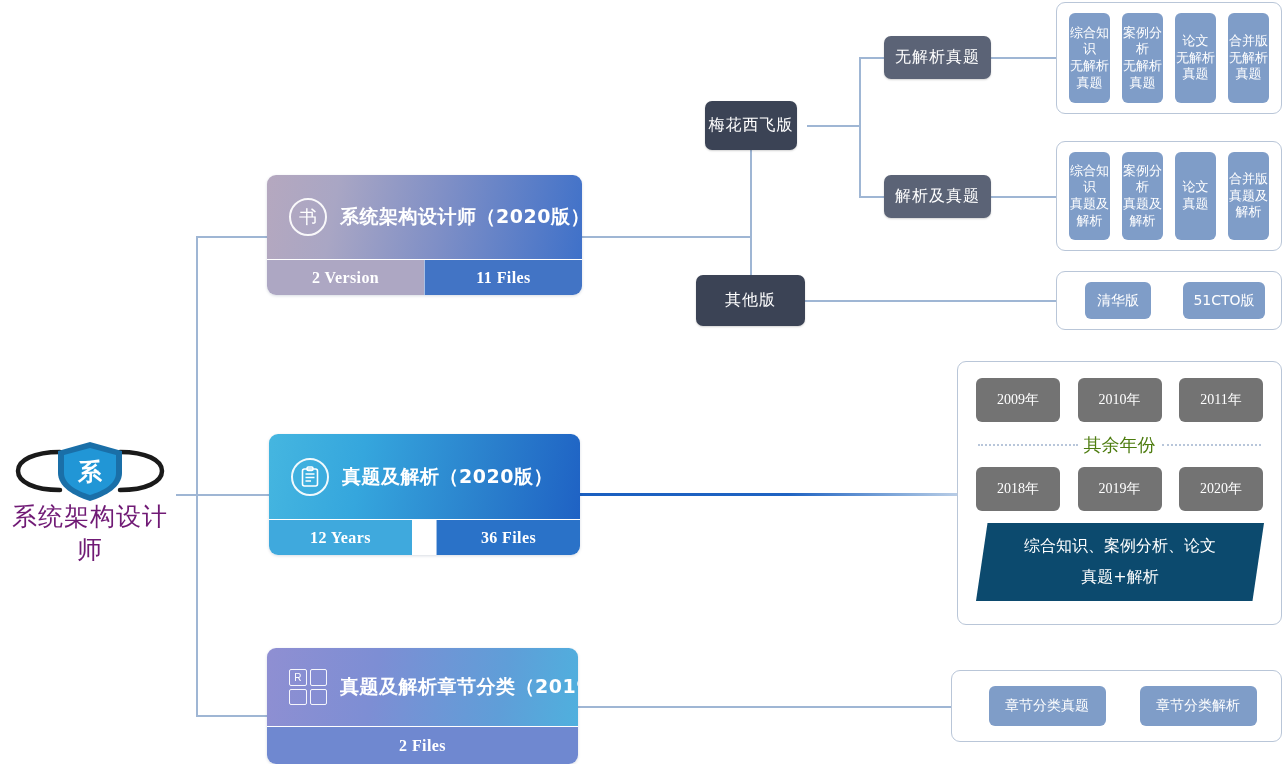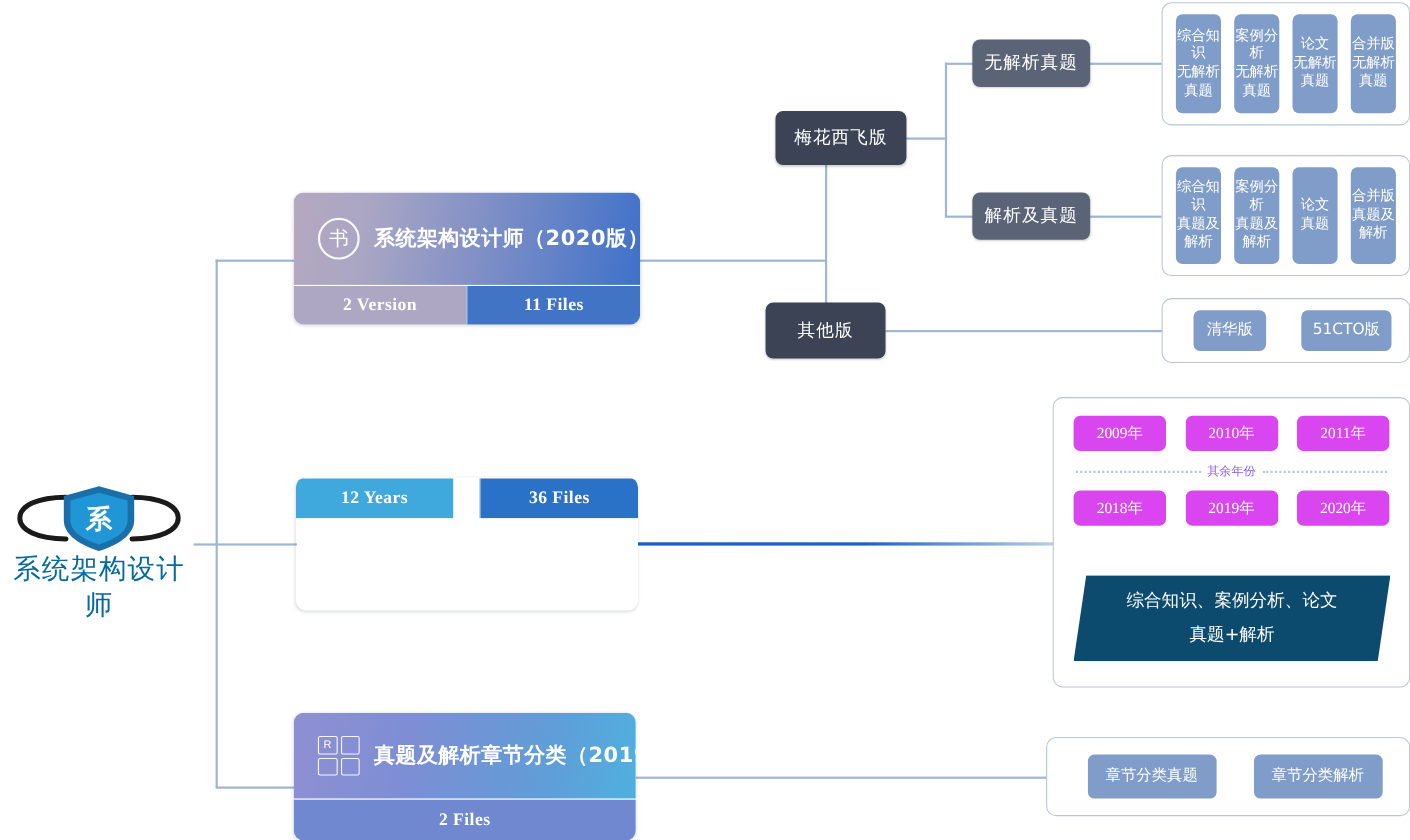--- a/index.html
+++ b/index.html
@@ -14,21 +14,21 @@
   
   .ln{position:absolute;background:#9fb6d4;}
   .ln.h{height:1.6px;}
   .ln.v{width:1.6px;}
   .ln.thick{height:3px;background:linear-gradient(to right,#1a5fc0 0%,#1f63c2 55%,#8fb2dd 88%,#b9cde6 100%);}
 
   
   .root{left:0px;top:440px;width:180px;height:110px;}
   .root-mark{position:relative;width:180px;height:62px;}
   .root-label{
-    font-size:25px;color:#0369a1;letter-spacing:1px;
+    font-size:25px;color:#701a75;letter-spacing:1px;
     text-align:center;width:180px;margin-top:-2px;
     font-family:"DejaVu Sans","Liberation Sans",sans-serif;
   }
 
   
   .card{position:absolute;border-radius:9px;overflow:hidden;
         box-shadow:0 1px 3px rgba(40,60,100,.18);}
   .card-head{display:flex;align-items:center;gap:13px;padding:0 0 0 22px;box-sizing:border-box;}
   .card-title{color:#fff;font-weight:bold;font-size:19px;letter-spacing:.5px;
               font-family:"DejaVu Sans","Liberation Sans",sans-serif;white-space:nowrap;}
@@ -80,26 +80,26 @@
         font-family:"DejaVu Sans","Liberation Sans",sans-serif;line-height:1.28;}
   .chip.two{font-size:13px;}
   .chip.one{font-size:14px;margin-left:12px;}
   .chip-grid{display:grid;grid-template-columns:1fr 1fr 1fr 1fr;gap:10px 14px;padding:12px 14px;box-sizing:border-box;height:100%;}
   .chip-row{display:flex;gap:18px;padding:12px 16px;box-sizing:border-box;align-items:center;justify-content:center;height:100%;}
 
   
   #group-years{left:957px;top:361px;width:325px;height:264px;}
   .years-rows{padding:16px 18px 0 18px;box-sizing:border-box;}
   .year-row{display:flex;justify-content:space-between;}
-  .year-chip{width:84px;height:32px;background:#d946ef;color:#fff;border-radius:6px;
+  .year-chip{width:84px;height:44px;background:#737373;color:#fff;border-radius:6px;
      display:flex;align-items:center;justify-content:center;font-size:14px;
      font-family:"Liberation Serif","DejaVu Serif",serif;}
   .years-divider{display:flex;align-items:center;gap:6px;margin:11px 2px 10px 2px;color:#9fb3cf;}
   .years-divider .dots{flex:1;border-top:2px dotted #b8c6da;height:0;}
-  .years-divider .dtext{font-size:11px;color:#8b5cf6;white-space:nowrap;
+  .years-divider .dtext{font-size:18px;color:#4d7c0f;white-space:nowrap;
      font-family:Liberation Serif, serif;}
   .banner{position:absolute;left:18px;top:161px;width:288px;height:78px;background:#0c4a6e;
      color:#fff;font-weight:normal;font-size:16px;text-align:center;
      display:flex;flex-direction:column;align-items:center;justify-content:center;gap:10px;
      clip-path:polygon(4% 0,100% 0,96% 100%,0 100%);
      font-family:"DejaVu Sans","Liberation Sans",sans-serif;}
 
   
   #group-chapters{left:951px;top:670px;width:331px;height:72px;}
 </style>
@@ -151,20 +151,32 @@
       <div class="icon-circle">书</div>
       <div class="card-title">系统架构设计师（2020版）</div>
     </div>
     <div class="card-foot">
       <div class="cell">2 Version</div>
       <div class="cell">11 Files</div>
     </div>
   </div>
 
   <div class="card" id="card-papers">
+    <div class="card-head">
+      <div class="icon-circle">
+        <svg width="20" height="22" viewBox="0 0 20 22" aria-hidden="true">
+          <rect x="2.5" y="3" width="15" height="17" rx="2" fill="none" stroke="#fff" stroke-width="1.6"></rect>
+          <rect x="7" y="1" width="6" height="3.4" rx="1.2" fill="none" stroke="#fff" stroke-width="1.5"></rect>
+          <line x1="5.5" y1="8" x2="14.5" y2="8" stroke="#fff" stroke-width="1.3"></line>
+          <line x1="5.5" y1="11.5" x2="14.5" y2="11.5" stroke="#fff" stroke-width="1.3"></line>
+          <line x1="5.5" y1="15" x2="11" y2="15" stroke="#fff" stroke-width="1.3"></line>
+        </svg>
+      </div>
+      <div class="card-title">真题及解析（2020版）</div>
+    </div>
     <div class="card-foot">
       <div class="cell">12 Years</div>
       <div class="cell">36 Files</div>
     </div>
   </div>
 
   <div class="card" id="card-chapters">
     <div class="card-head">
       <div class="icon-grid">
         <i>R</i>
@@ -172,21 +184,21 @@
         <i></i>
         <i></i>
       </div>
       <div class="card-title">真题及解析章节分类（2019版）</div>
     </div>
     <div class="card-foot">
       <div class="cell">2 Files</div>
     </div>
   </div>
 
-  <div class="node navy" style="left:705px;top:101px;width:119px;height:49px;">梅花西飞版</div>
+  <div class="node navy" style="left:705px;top:101px;width:92px;height:49px;">梅花西飞版</div>
 
   <div class="node navy" style="left:696px;top:275px;width:109px;height:51px;">其他版</div>
 
   <div class="node slate" style="left:884px;top:36px;width:107px;height:43px;">无解析真题</div>
 
   <div class="node slate" style="left:884px;top:175px;width:107px;height:43px;">解析及真题</div>
 
   <div class="group" style="left:1056px;top:2px;width:226px;height:112px;">
     <div class="chip-grid" style="gap:8px 12px;padding:10px 12px;">
       <div class="chip two">

